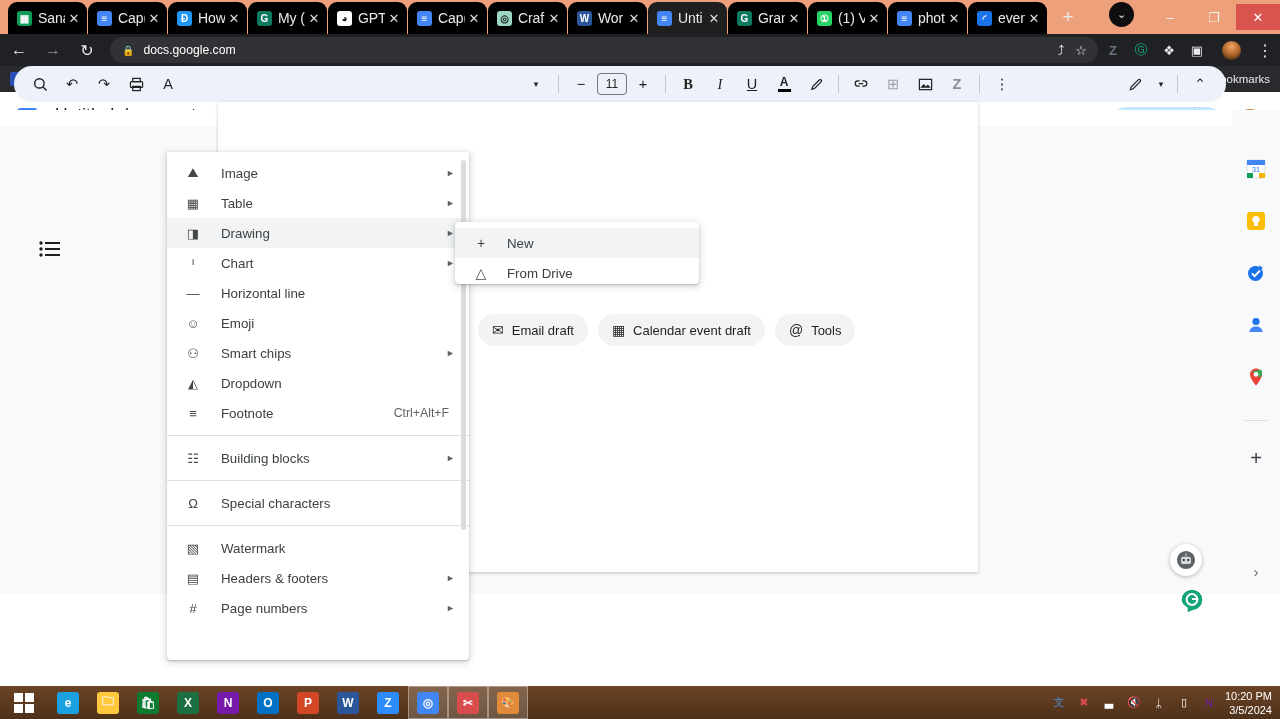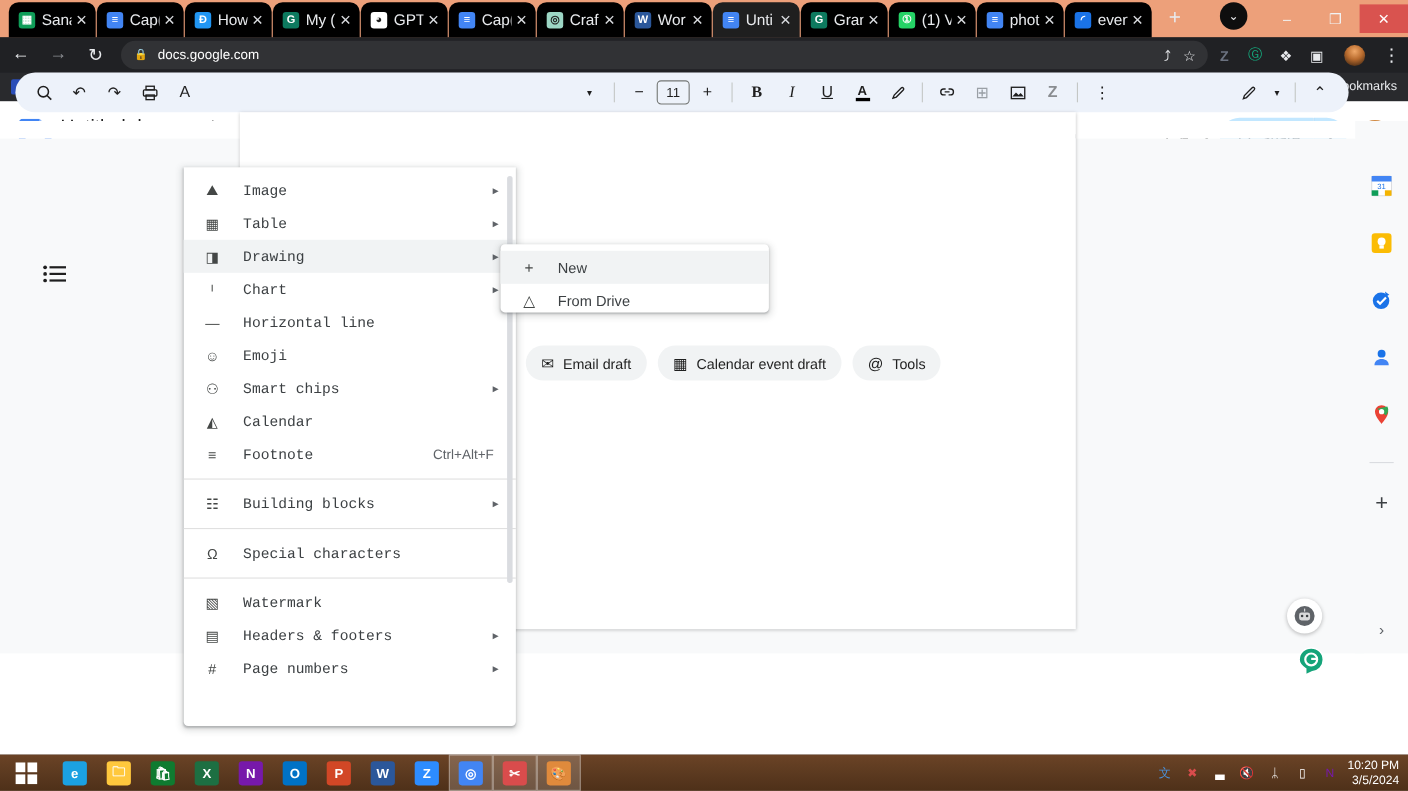--- a/index.html
+++ b/index.html
@@ -210,21 +210,21 @@
   .mrow {
     height: 30px; display: flex; align-items: center; padding: 0 14px 0 16px;
     font-size: 13.3px; color: #3c4043; position: relative;
   }
   .mrow.hl { background: #f1f3f4; }
   .mrow .micon {
     width: 20px; flex: 0 0 20px; margin-right: 18px;
     display: flex; align-items: center; justify-content: center;
     color: #444746; font-size: 13px;
   }
-  .mrow .mlabel { flex: 1 1 auto; font-family: Liberation Mono, monospace; }
+  .mrow .mlabel { flex: 1 1 auto; }
   .mrow .maccel { color: #5f6368; font-size: 12.3px; margin-left: auto; padding-right: 6px; }
   .mrow .marrow { color: #5f6368; font-size: 9px; margin-left: auto; }
   .mdiv { height: 1px; background: #e0e0e0; margin: 7px 0; }
   .menu-scroll {
     position: absolute; right: 3px; top: 8px; width: 5px; height: 370px;
     background: #dadce0; border-radius: 3px;
   }
 
   .submenu {
     position: absolute; left: 455px; top: 222px; width: 244px; height: 62px;
@@ -682,21 +682,21 @@
           <span class="micon">☺</span>
           <span class="mlabel">Emoji</span>
         </div>
         <div class="mrow">
           <span class="micon">⚇</span>
           <span class="mlabel">Smart chips</span>
           <span class="marrow">►</span>
         </div>
         <div class="mrow">
           <span class="micon">◭</span>
-          <span class="mlabel">Calendar</span>
+          <span class="mlabel">Dropdown</span>
         </div>
         <div class="mrow">
           <span class="micon">≡</span>
           <span class="mlabel">Footnote</span>
           <span class="maccel">Ctrl+Alt+F</span>
         </div>
         <div class="mdiv"></div>
         <div class="mrow">
           <span class="micon">☷</span>
           <span class="mlabel">Building blocks</span>

